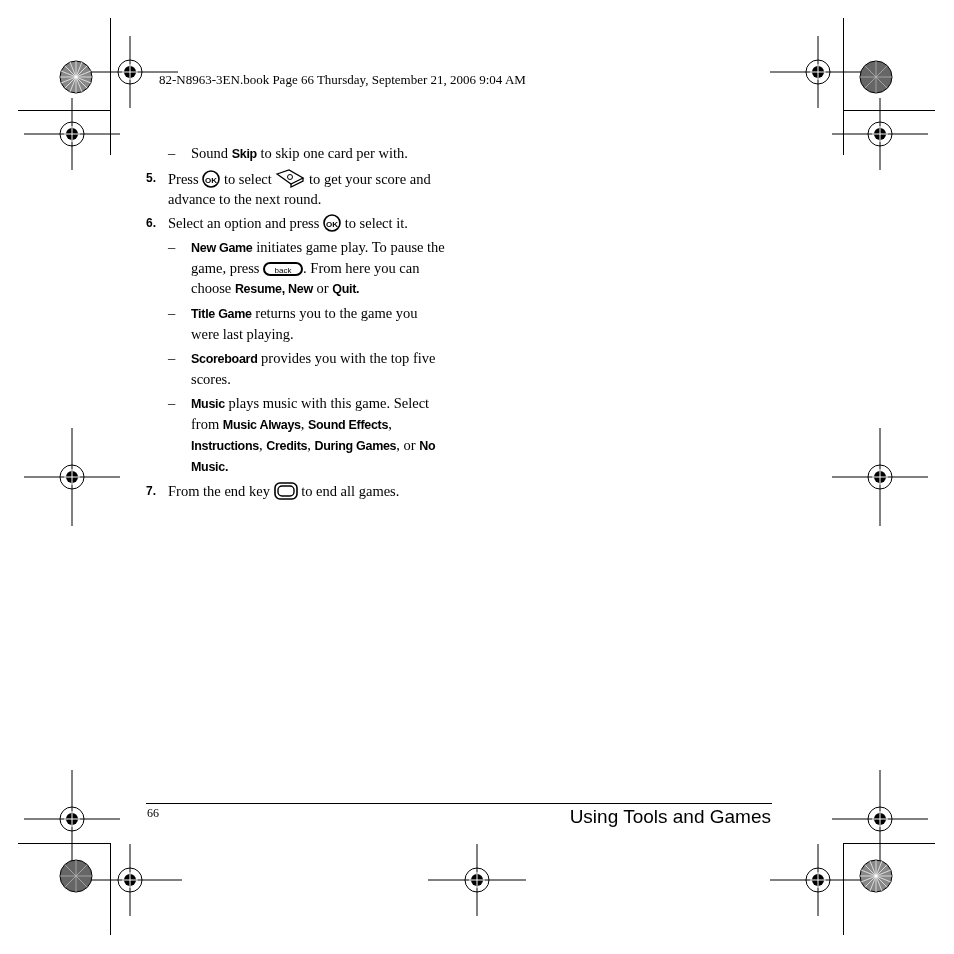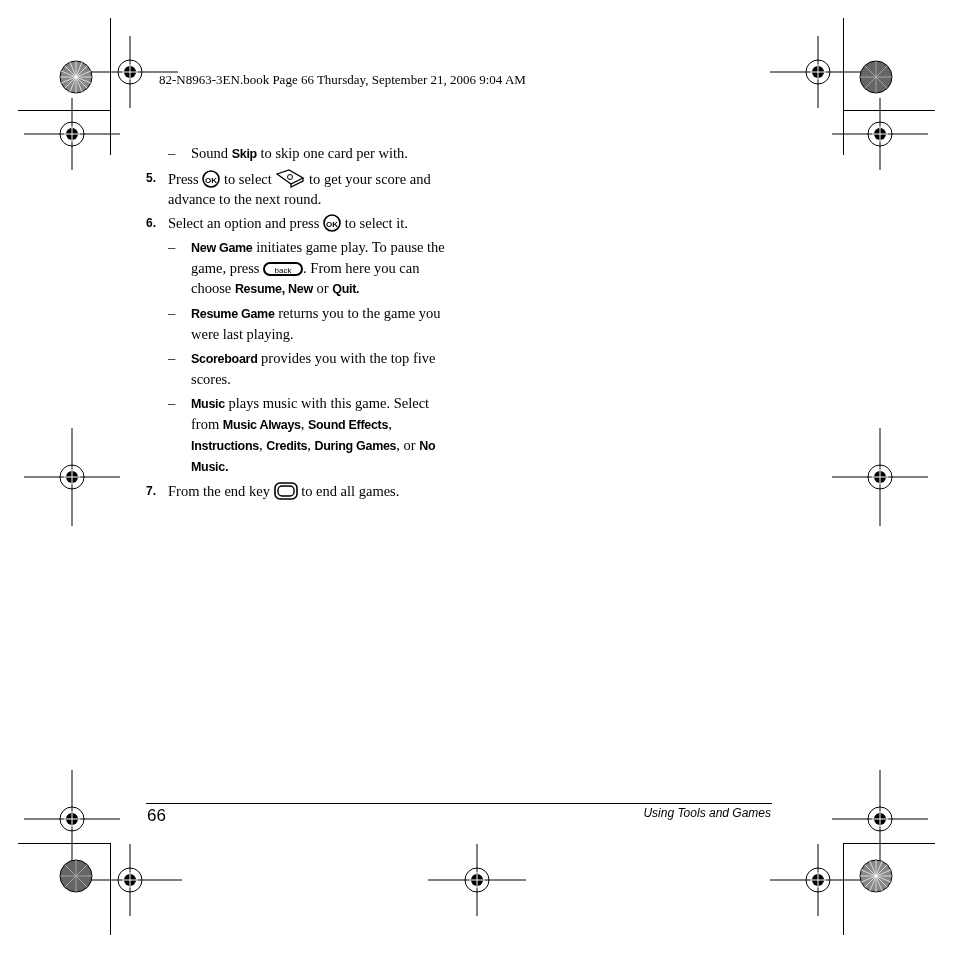--- a/index.html
+++ b/index.html
@@ -10,22 +10,22 @@
   .star{position:absolute;width:34px;height:34px;}
   .slug{position:absolute;left:159px;top:72px;font-size:13px;white-space:nowrap;}
   .content{position:absolute;left:146px;top:143px;width:300px;font-size:14.5px;line-height:20px;}
   .b{font-family:"Liberation Sans",sans-serif;font-weight:bold;font-size:12.5px;letter-spacing:-0.3px;}
   .item{position:relative;padding-left:22px;margin-bottom:4px;}
   .num{position:absolute;left:0;top:0;font-family:"Liberation Sans",sans-serif;font-weight:bold;font-size:12px;}
   .sub{position:relative;padding-left:45px;margin-bottom:4px;}
   .dash{position:absolute;left:22px;top:0;}
   .ico{display:inline-block;vertical-align:-4px;}
   .footer-rule{position:absolute;left:146px;top:803px;width:626px;height:1px;background:#000;}
-  .footer-left{position:absolute;left:147px;top:806px;font-family:Liberation Sans, sans-serif;font-size:17px;}
-  .footer-right{position:absolute;right:183px;top:806px;font-family:"Liberation Sans",sans-serif;font-size:12px;font-style:italic;}
+  .footer-left{position:absolute;left:147px;top:806px;font-family:Liberation Serif, serif;font-size:12px;}
+  .footer-right{position:absolute;right:183px;top:806px;font-family:"Liberation Sans",sans-serif;font-size:19px;}
 </style>
 </head>
 <body>
 
 <div class="vline" style="left:110px;top:18px;height:137px;"></div>
 <div class="vline" style="left:843px;top:18px;height:137px;"></div>
 <div class="hline" style="left:18px;top:110px;width:92px;"></div>
 <div class="hline" style="left:843px;top:110px;width:92px;"></div>
 <div class="vline" style="left:110px;top:843px;height:92px;"></div>
 <div class="vline" style="left:843px;top:843px;height:92px;"></div>
@@ -197,21 +197,21 @@
   <div class="sub">
     <span class="dash">–</span>
     <span class="b">New Game</span><span> initiates game play. To pause the game, press </span><svg class="ico" width="40" height="16" viewBox="0 0 40 16">
         <rect x="1" y="2" width="38" height="12" rx="6" fill="none" stroke="#000" stroke-width="2"></rect>
         <text x="20" y="11.5" font-size="8" text-anchor="middle" font-family="Liberation Sans, sans-serif">back</text>
       </svg><span>. From here you can choose </span><span class="b">Resume, New</span><span> or </span><span class="b">Quit.</span>
   </div>
 
   <div class="sub">
     <span class="dash">–</span>
-    <span class="b">Resume Game</span><span> returns you to the game you were last playing.</span>
+    <span class="b">Title Game</span><span> returns you to the game you were last playing.</span>
   </div>
 
   <div class="sub">
     <span class="dash">–</span>
     <span class="b">Scoreboard</span><span> provides you with the top five scores.</span>
   </div>
 
   <div class="sub">
     <span class="dash">–</span>
     <span class="b">Music</span><span> plays music with this game. Select from </span><span class="b">Music Always</span><span>, </span><span class="b">Sound Effects</span><span>, </span><span class="b">Instructions</span><span>, </span><span class="b">Credits</span><span>, </span><span class="b">During Games</span><span>, or </span><span class="b">No Music.</span>

